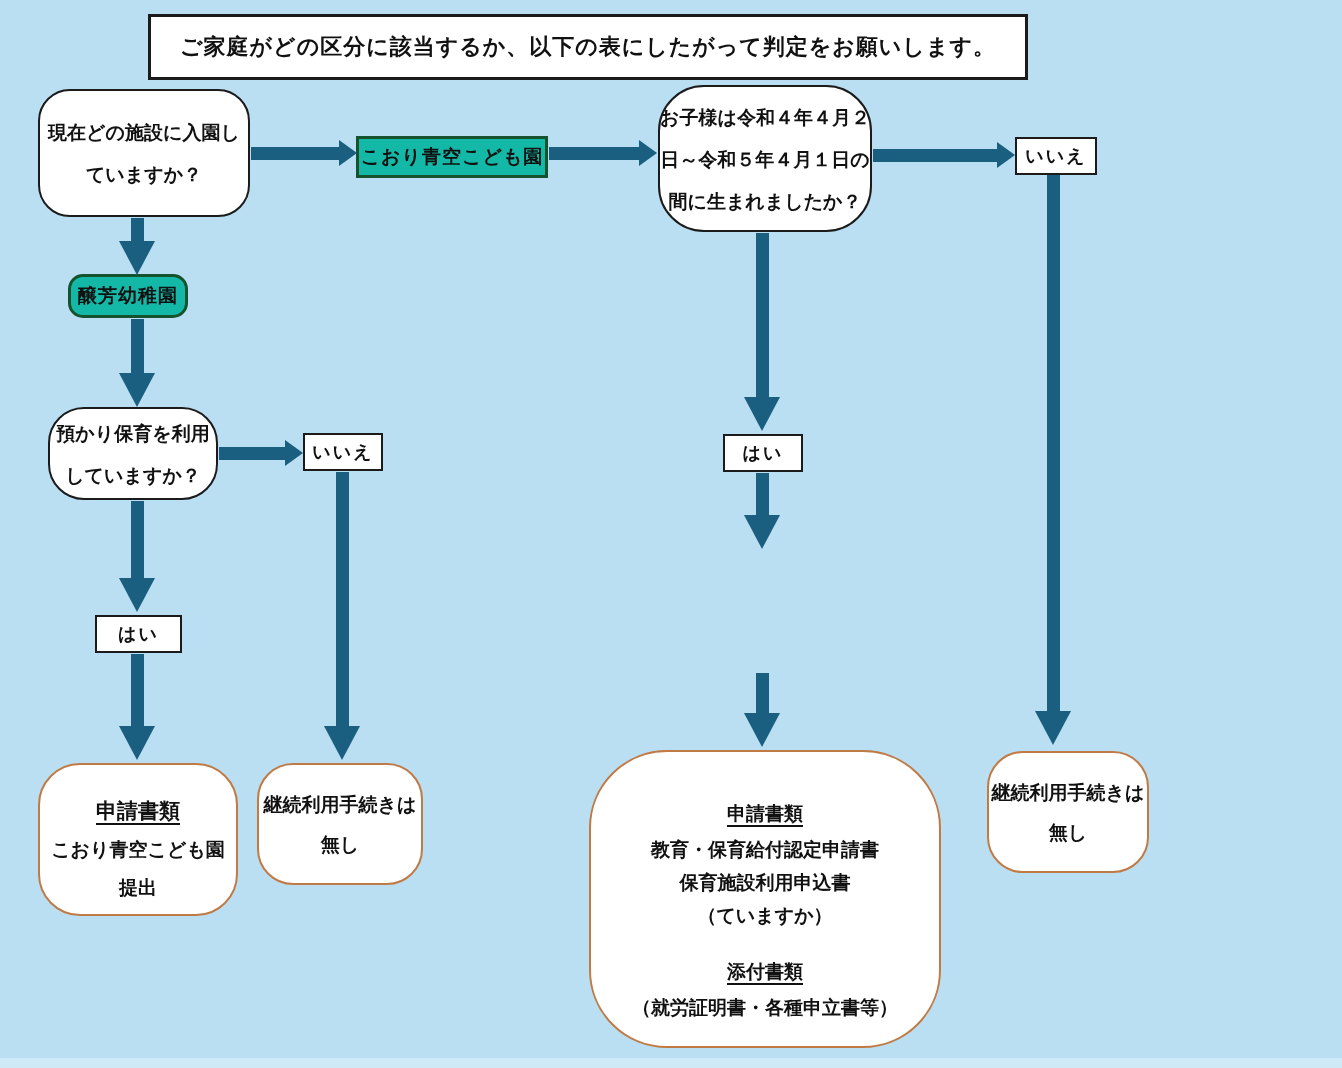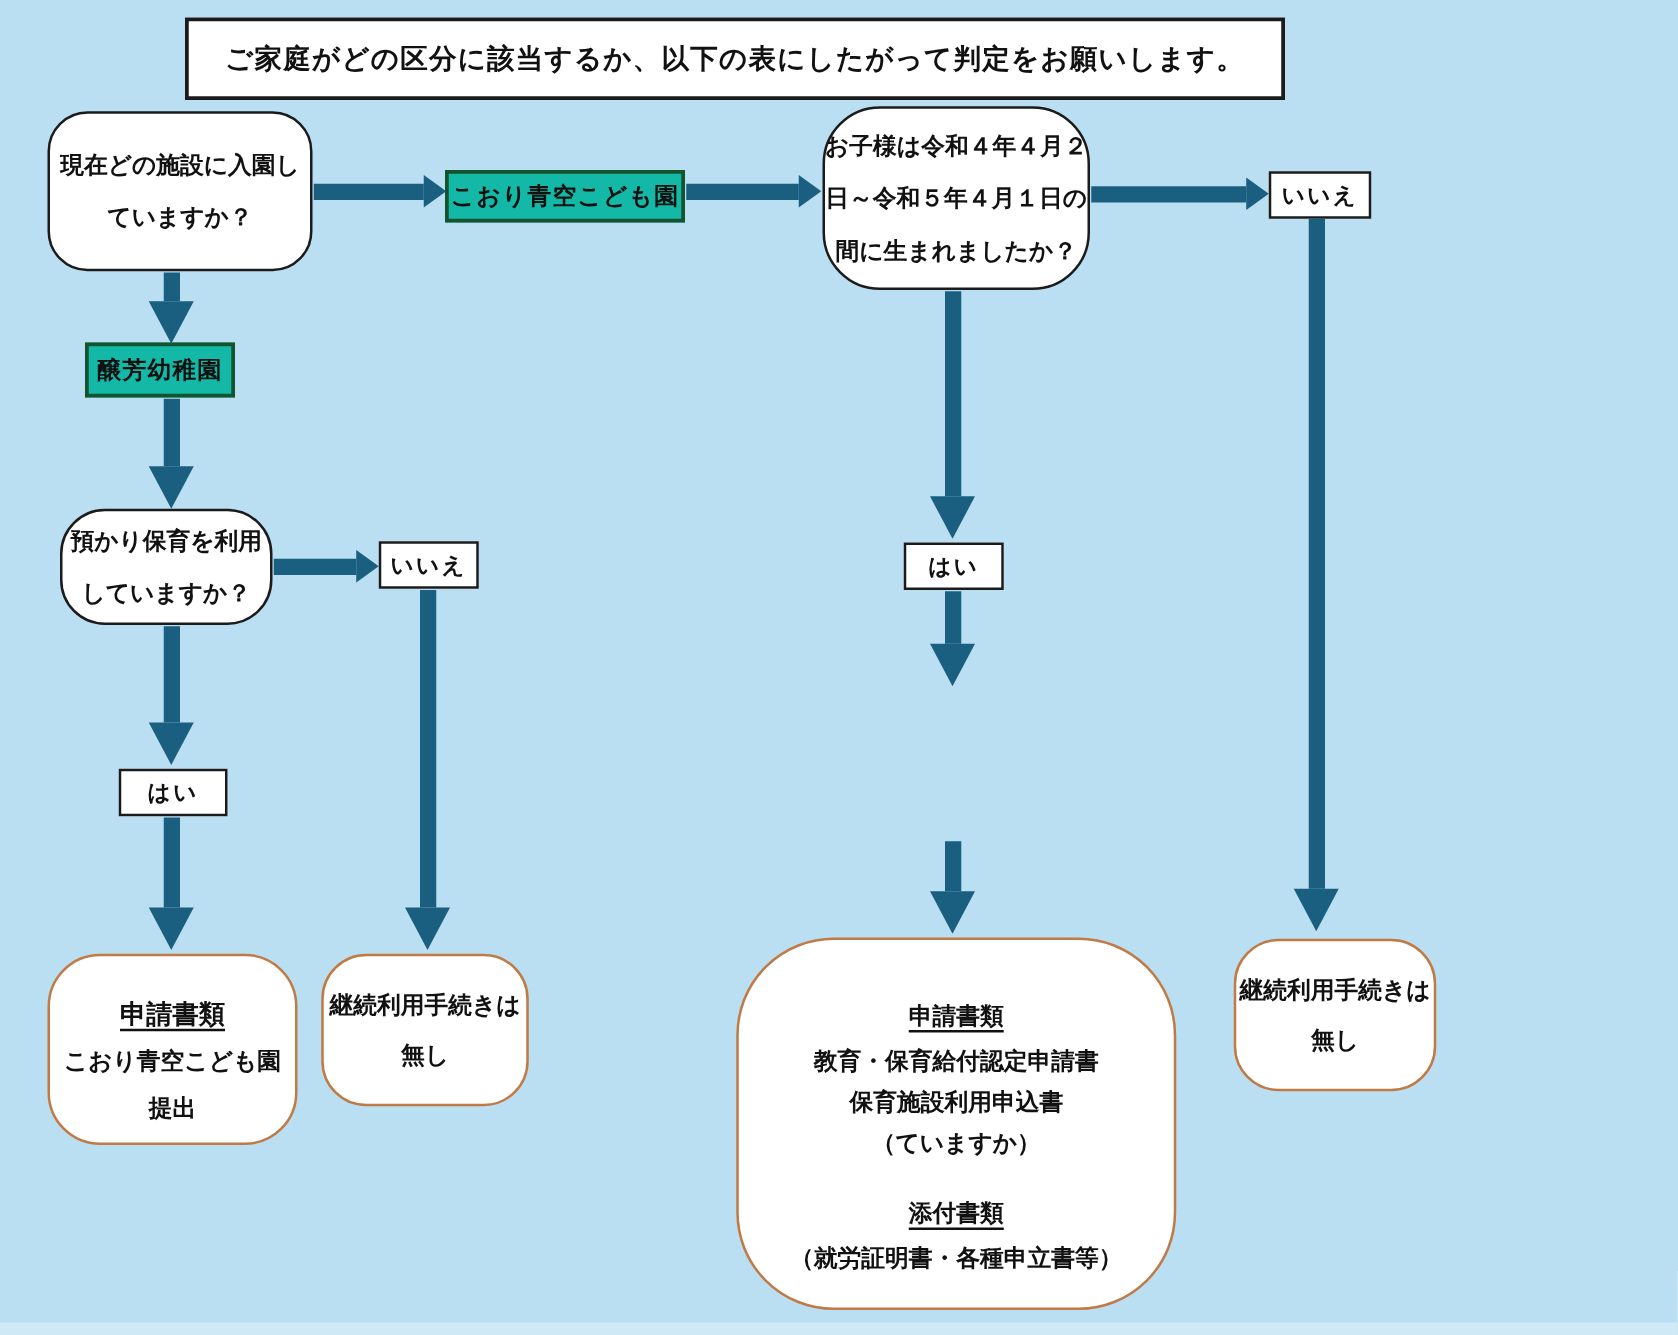--- a/index.html
+++ b/index.html
@@ -87,21 +87,21 @@
   <div class="facility" style="left:356px;top:136px;width:192px;height:42px;">こおり青空こども園</div>
 
   <div class="qnode" style="left:658px;top:85px;width:214px;height:147px;border-radius:46px;">
     <span class="ln">お子様は令和４年４月２</span>
     <span class="ln">日～令和５年４月１日の</span>
     <span class="ln">間に生まれましたか？</span>
   </div>
 
   <div class="small-label" style="left:1015px;top:137px;width:82px;height:38px;">いいえ</div>
 
-  <div class="facility" style="left:68px;top:274px;width:120px;height:44px;">醸芳幼稚園</div>
+  <div class="facility" style="left:68px;top:274px;width:120px;height:44px;border-radius:15px;">醸芳幼稚園</div>
 
   <div class="qnode" style="left:48px;top:407px;width:170px;height:93px;border-radius:36px;">
     <span class="ln">預かり保育を利用</span>
     <span class="ln">していますか？</span>
   </div>
 
   <div class="small-label" style="left:303px;top:433px;width:80px;height:38px;">いいえ</div>
 
   <div class="small-label" style="left:95px;top:615px;width:87px;height:38px;">はい</div>
 

